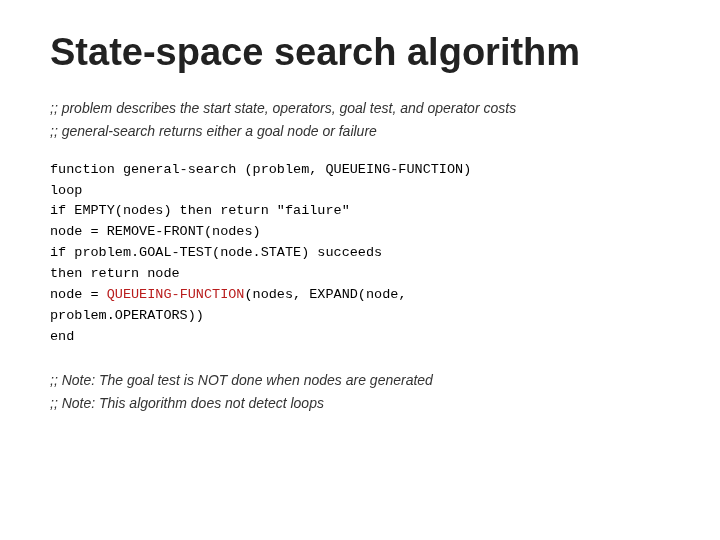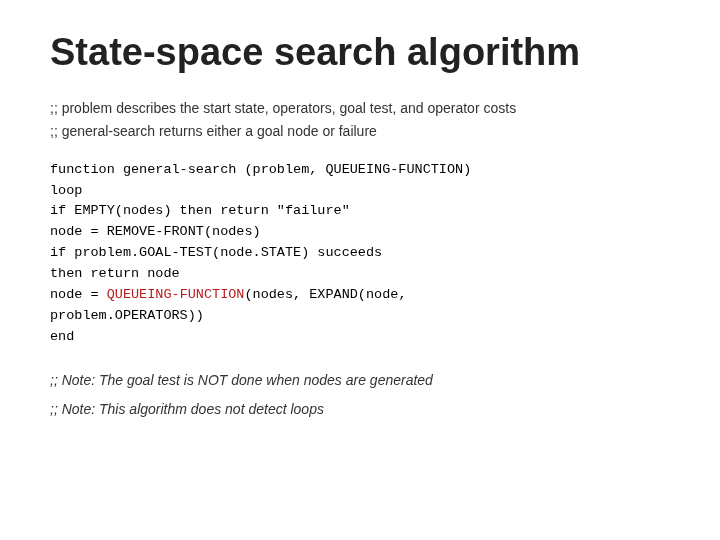--- a/index.html
+++ b/index.html
@@ -35,39 +35,40 @@
 
     .comments {
       display: flex;
       flex-direction: column;
       gap: 2px;
     }
 
     .comment-line {
       font-size: 14px;
       color: #333333;
+      font-style: italic;
       line-height: 1.5;
       font-family: Arial, sans-serif;
     }
 
     .code-block {
       font-family: 'Courier New', Courier, monospace;
       font-size: 13.5px;
       line-height: 1.55;
       color: #000000;
     }
 
     .code-block .red {
       color: #b91c1c;
     }
 
     .footer-comments {
       display: flex;
       flex-direction: column;
-      gap: 8px;
+      gap: 2px;
       margin-top: 4px;
     }
 
     .footer-comment {
       font-size: 14px;
       color: #333333;
       font-style: italic;
       line-height: 1.5;
       font-family: Arial, sans-serif;
     }

